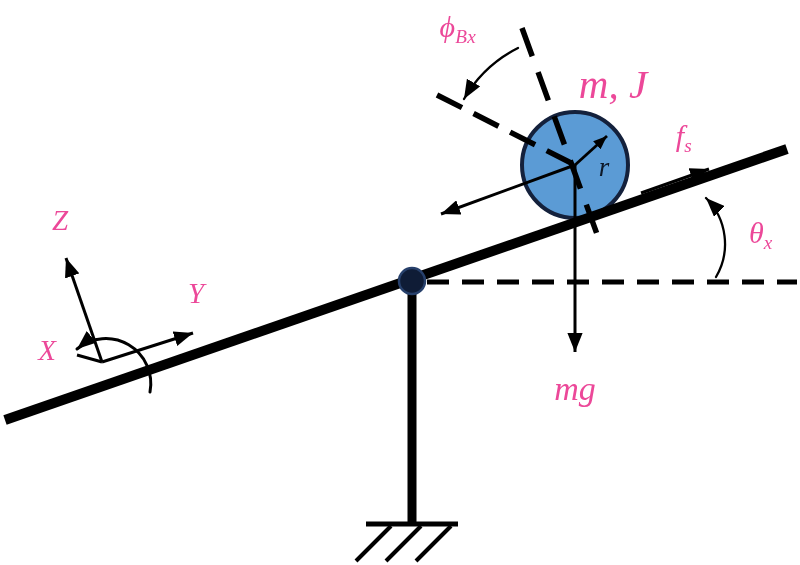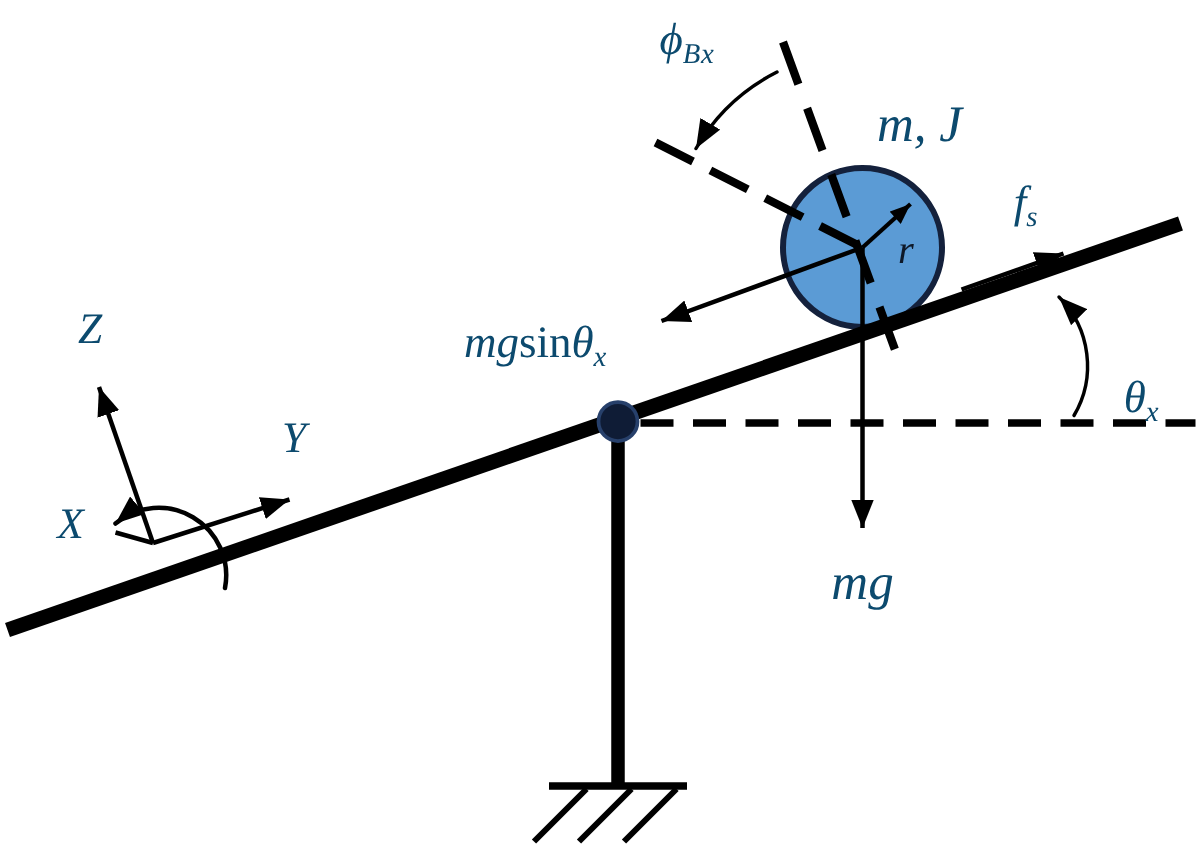--- a/index.html
+++ b/index.html
@@ -8,33 +8,33 @@
     width:800px;height:565px;
     background:#ffffff;
     overflow:hidden;
     font-family:"Liberation Serif","DejaVu Serif",serif;
   }
   #diagram-svg{position:absolute;left:0;top:0;}
   .lbl{
     position:absolute;
     transform:translate(-50%,-50%);
     font-style:italic;
-    color:#0c4a6e;
+    color:#ec4899;
     white-space:nowrap;
     line-height:1;
     user-select:none;
   }
   .lbl .sub{
     font-size:0.64em;
     vertical-align:-0.32em;
     letter-spacing:0.5px;
   }
   .lbl .up{font-style:normal;}
   .f30{font-size:30px;}
-  .f31{font-size:34px;}
+  .f31{font-size:41px;}
   .f34{font-size:34px;}
   .f27{font-size:27px;}
   .f29{font-size:29px;}
 </style>
 </head>
 <body>
 
 <div id="stage">
 
   <svg id="diagram-svg" width="800" height="565" viewBox="0 0 800 565">
@@ -86,29 +86,26 @@
   </div>
 
   <div class="lbl f31" style="left:613px;top:84px;">m, J</div>
 
   <div class="lbl f27" style="left:604px;top:167px;color:#0d1828;">r</div>
 
   <div class="lbl f30" style="left:684px;top:138px;">
     <span>f</span><span class="sub">s</span>
   </div>
 
-  <div class="lbl f30" style="left:761px;top:235px;margin-top:33px;">
+  <div class="lbl f30" style="left:761px;top:235px;">
     <span>θ</span><span class="sub">x</span>
   </div>
 
   <div class="lbl f34" style="left:575px;top:389px;">mg</div>
 
-  <div class="lbl f30" style="left:357px;top:231px;">
-    <span>mg</span><span class="up">sin</span><span>θ</span><span class="sub">x</span>
-  </div>
 
   <div class="lbl f29" style="left:60px;top:220px;">Z</div>
 
   <div class="lbl f29" style="left:196px;top:293px;">Y</div>
 
   <div class="lbl f29" style="left:47px;top:350px;">X</div>
 
 </div>
 
 </body></html>

